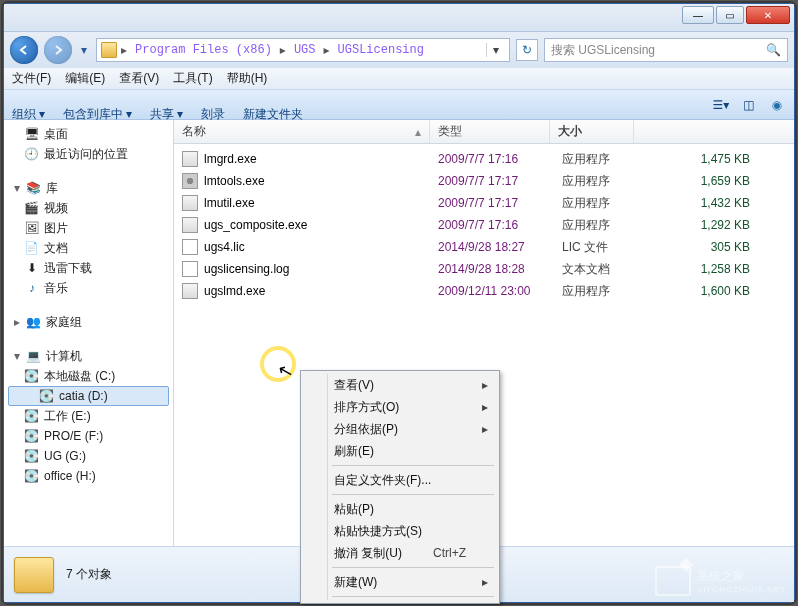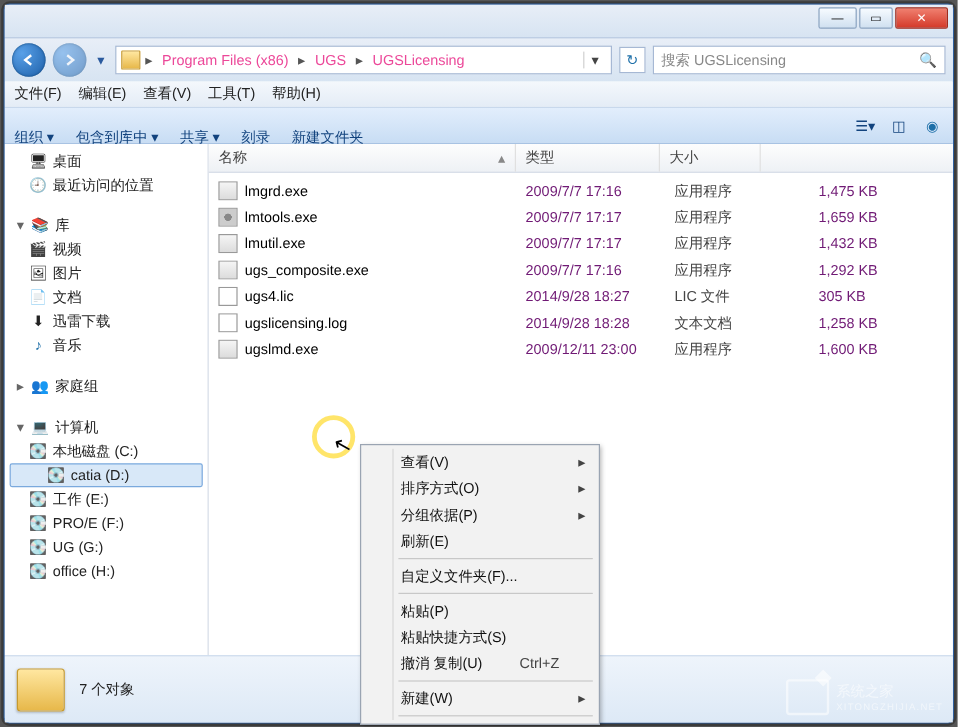--- a/index.html
+++ b/index.html
@@ -12,21 +12,21 @@
 .tb-btn { width:32px; height:18px; border:1px solid #8aa3c0; border-radius:2px; background:linear-gradient(#f7fbff,#d0e0f0); display:flex; align-items:center; justify-content:center; font-size:10px; }
 .tb-btn.max{ width:28px;}
 .tb-btn.close { width:44px; background:linear-gradient(#f08070,#d43a2a); color:#fff; border-color:#a02a1c; }
 
 .navrow { height:36px; background:linear-gradient(#e8eef7,#d7e4f2); display:flex; align-items:center; padding:0 6px; gap:6px; }
 .navbtn { width:28px; height:28px; border-radius:50%; background:radial-gradient(circle at 30% 30%,#58a0e8,#1d5fa8); display:flex; align-items:center; justify-content:center; color:#fff; font-size:14px; box-shadow:inset 0 0 2px #0b3d6f; position:relative;}
 .navbtn.fwd{ opacity:.55;}
 .navdrop{ width:12px; height:20px; display:flex; align-items:center; justify-content:center; color:#2a5a9e;}
 .breadcrumb { flex:1; height:24px; background:#fff; border:1px solid #a6b8d4; display:flex; align-items:center; padding:0 4px; gap:4px; }
 .bc-folder{ width:16px; height:16px; background:linear-gradient(#ffe7a0,#e7b84a); border:1px solid #c79a2d; border-radius:1px; }
-.bc-item { color:#ec4899; padding:0 4px;}
+.bc-item { color:#8b5cf6; padding:0 4px;font-family:Liberation Mono, monospace;}
 .bc-sep{ color:#555;}
 .bc-drop{ margin-left:auto; padding:0 6px; border-left:1px solid #d0d0d0; color:#444;}
 .refresh{ width:22px; height:22px; border:1px solid #a6b8d4; background:#fff; display:flex; align-items:center; justify-content:center; color:#1d6fa8;}
 .searchbox { width:244px; height:24px; background:#fff; border:1px solid #a6b8d4; display:flex; align-items:center; padding:0 6px; color:#888; justify-content:space-between;}
 
 .menubar { height:22px; background:linear-gradient(#f4f8fc,#e4ecf6); border-bottom:1px solid #c8d8ec; display:flex; align-items:center; padding-left:8px; }
 .menubar span{ margin-right:14px; color:#222;}
 
 .toolbar { height:30px; background:linear-gradient(#e2eefc,#c8ddf4); border-bottom:1px solid #a8c3e3; display:flex; align-items:center; padding:0 8px; color:#12437e;}
 .toolbar .titem{ margin-right:18px; display:flex; align-items:center; gap:3px;margin-top:19px;}
@@ -38,27 +38,27 @@
 .sidebar { width:170px; border-right:1px solid #d0d8e4; background:#fff; overflow:hidden; padding:4px 0; position:relative;}
 .snode { display:flex; align-items:center; gap:4px; height:20px; padding-left:8px; color:#222;}
 .snode.l1{ padding-left:20px;}
 .snode .ic{ width:16px; height:16px; display:inline-flex; align-items:center; justify-content:center;}
 .snode.selected{ background:#d8e8f8; border:1px solid #7aa9dd; border-radius:2px; margin:0 4px; padding-left:30px;}
 .tw{ color:#666; width:10px; text-align:center;}
 
 .filesarea{ flex:1; background:#fff; position:relative;}
 .colheads{ height:24px; background:linear-gradient(#fdfdfd,#eef1f5); border-bottom:1px solid #d0d8e4; display:flex; align-items:center; color:#444;}
 .ch{ padding:0 8px; border-right:1px solid #e0e0e0; height:100%; display:flex; align-items:center; gap:19px;}
-.ch.name{ width:256px;} .ch.date{ width:124px;} .ch.type{ width:120px;font-family:Liberation Mono, monospace;} .ch.size{ width:84px; justify-content:flex-start;}
+.ch.name{ width:256px;} .ch.date{ width:124px;} .ch.type{ width:120px;font-family:Liberation Mono, monospace;} .ch.size{ width:84px; justify-content:flex-start;font-weight:bold;}
 
 .rows{ padding-top:4px;}
 .row{ height:22px; display:flex; align-items:center;}
 .cell{ padding:0 8px; overflow:hidden; white-space:nowrap;}
 .cell.name{ width:256px; display:flex; align-items:center; gap:6px;}
-.cell.date{ width:124px; color:#701a75;} .cell.type{ width:120px; color:#444;} .cell.size{ width:84px; color:#701a75;}
+.cell.date{ width:124px; color:#701a75;} .cell.type{ width:120px; color:#444;} .cell.size{ width:84px; text-align:right; color:#14532d;}
 
 .ficon{ width:16px; height:16px; display:inline-block; border:1px solid #999; background:#fff;}
 .ficon.exe{ background:linear-gradient(#f5f5f5,#dcdcdc);}
 .ficon.gear{ background:radial-gradient(circle,#888 30%,#ccc 32%);}
 .ficon.txt{ background:#fff;}
 .ficon.log{ background:#fff;}
 
 .statusbar{ position:absolute; left:0; right:0; bottom:0; height:56px; background:linear-gradient(#eef4fb,#dde9f6); border-top:1px solid #c8d8ec; display:flex; align-items:center; padding:0 10px; gap:12px;}
 .sb-folder{ width:40px; height:36px; background:linear-gradient(#ffe7a0,#e7b84a); border:1px solid #c79a2d; border-radius:3px; box-shadow:0 1px 2px rgba(0,0,0,.2);}
 .sb-text{ color:#222;}

